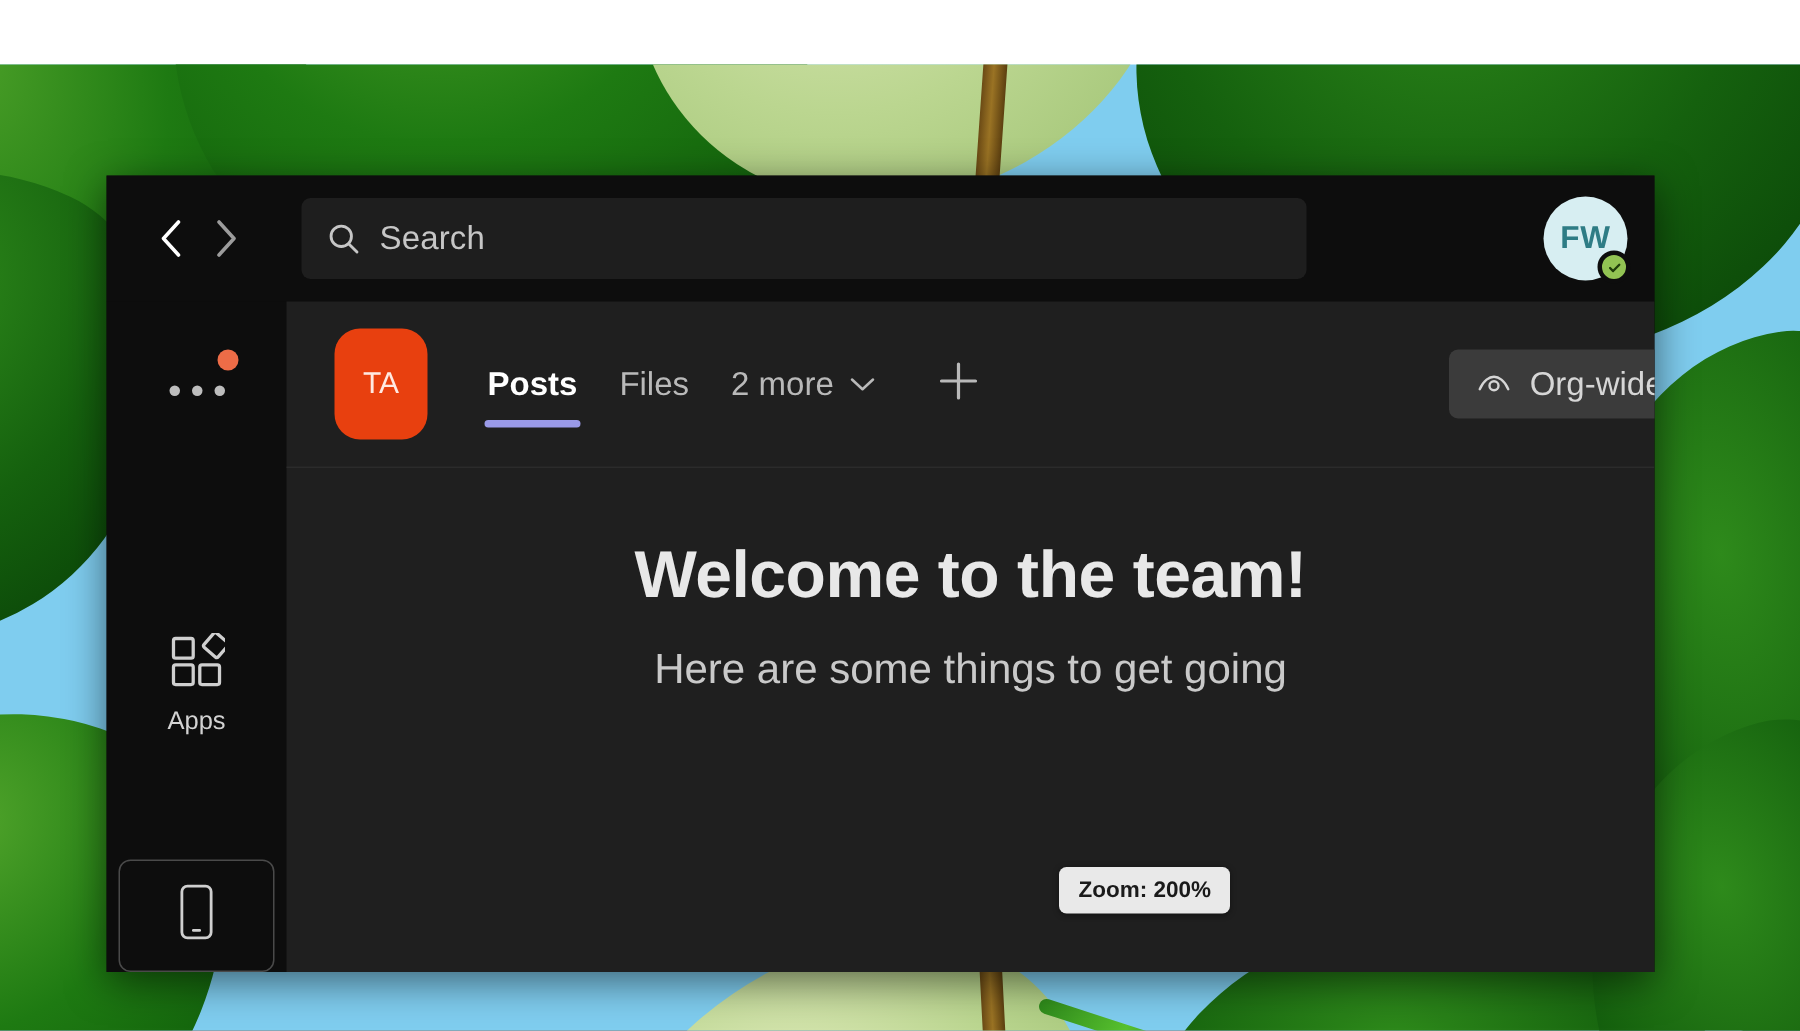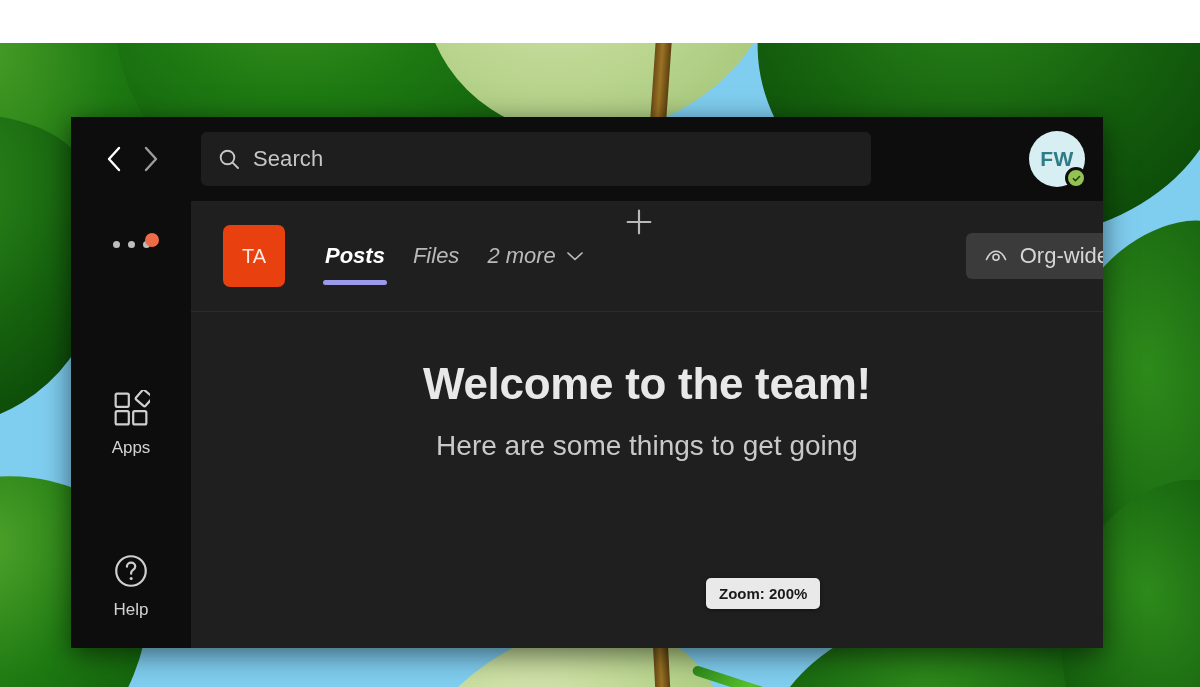--- a/index.html
+++ b/index.html
@@ -206,37 +206,37 @@
   #chanheader {
     height: 111px;
     flex: 0 0 111px;
     display: flex;
     align-items: center;
     padding: 0 0 0 32px;
     border-bottom: 1px solid #2B2B2B;
     position: relative;
   }
   #team-avatar {
-    width: 62px; height: 62px;
-    border-radius: 7px;
+    width: 62px; height: 74px;
+    border-radius: 17px;
     background: #E8400F;
     color: #FFE9E2;
     font-size: 20px;
     font-weight: 500;
     display: flex; align-items: center; justify-content: center;
     flex: 0 0 62px;
   }
   #chan-title {
     font-size: 30px;
     font-weight: 700;
     color: #FFFFFF;
     margin-left: 22px;
     white-space: nowrap;
   }
-  #tabs { display: flex; margin-left: 26px; height: 100%; font-style: italic; }
+  #tabs { display: flex; align-items: center; margin-left: 26px; height: 100%; }
   .tab {
     position: relative;
     height: 100%;
     display: flex;
     align-items: center;
     padding: 0 14px;
     color: #B9B9B9;
     font-size: 22px;
     cursor: pointer;
     white-space: nowrap;
@@ -394,30 +394,20 @@
             <svg width="38" height="38" viewBox="0 0 26 26" fill="none">
               <rect x="2.5" y="2.5" width="9" height="9" stroke="#CFCFCF" stroke-width="1.5" rx="1"></rect>
               <rect x="2.5" y="14.5" width="9" height="9" stroke="#CFCFCF" stroke-width="1.5" rx="1"></rect>
               <rect x="14.5" y="14.5" width="9" height="9" stroke="#CFCFCF" stroke-width="1.5" rx="1"></rect>
               <rect x="17.6" y="1.2" width="8.6" height="8.6" stroke="#CFCFCF" stroke-width="1.5" rx="1" transform="rotate(41 21.9 5.5)"></rect>
             </svg>
           </span>
           <span class="lbl">Apps</span>
         </div>
 
-        <div class="rail-item" id="help-item">
-          <span>
-            <svg width="38" height="38" viewBox="0 0 26 26" fill="none">
-              <circle cx="13" cy="13" r="10.1" stroke="#CFCFCF" stroke-width="1.5"></circle>
-              <path d="M10.2 10.1c0-1.6 1.3-2.8 2.9-2.8s2.8 1.1 2.8 2.6c0 2.3-2.8 2.2-2.8 4.3v.6" stroke="#CFCFCF" stroke-width="1.5" stroke-linecap="round"></path>
-              <circle cx="13.1" cy="18.1" r="1.05" fill="#CFCFCF"></circle>
-            </svg>
-          </span>
-          <span class="lbl">Help</span>
-        </div>
 
         <div id="mobile-box">
           <span>
             <svg width="26" height="40" viewBox="0 0 20 32" fill="none">
               <rect x="2.2" y="2.2" width="15.6" height="27.6" rx="3" stroke="#CFCFCF" stroke-width="1.5"></rect>
               <rect x="7.6" y="25" width="4.8" height="1.5" rx=".7" fill="#CFCFCF"></rect>
             </svg>
           </span>
         </div>
       </div>

